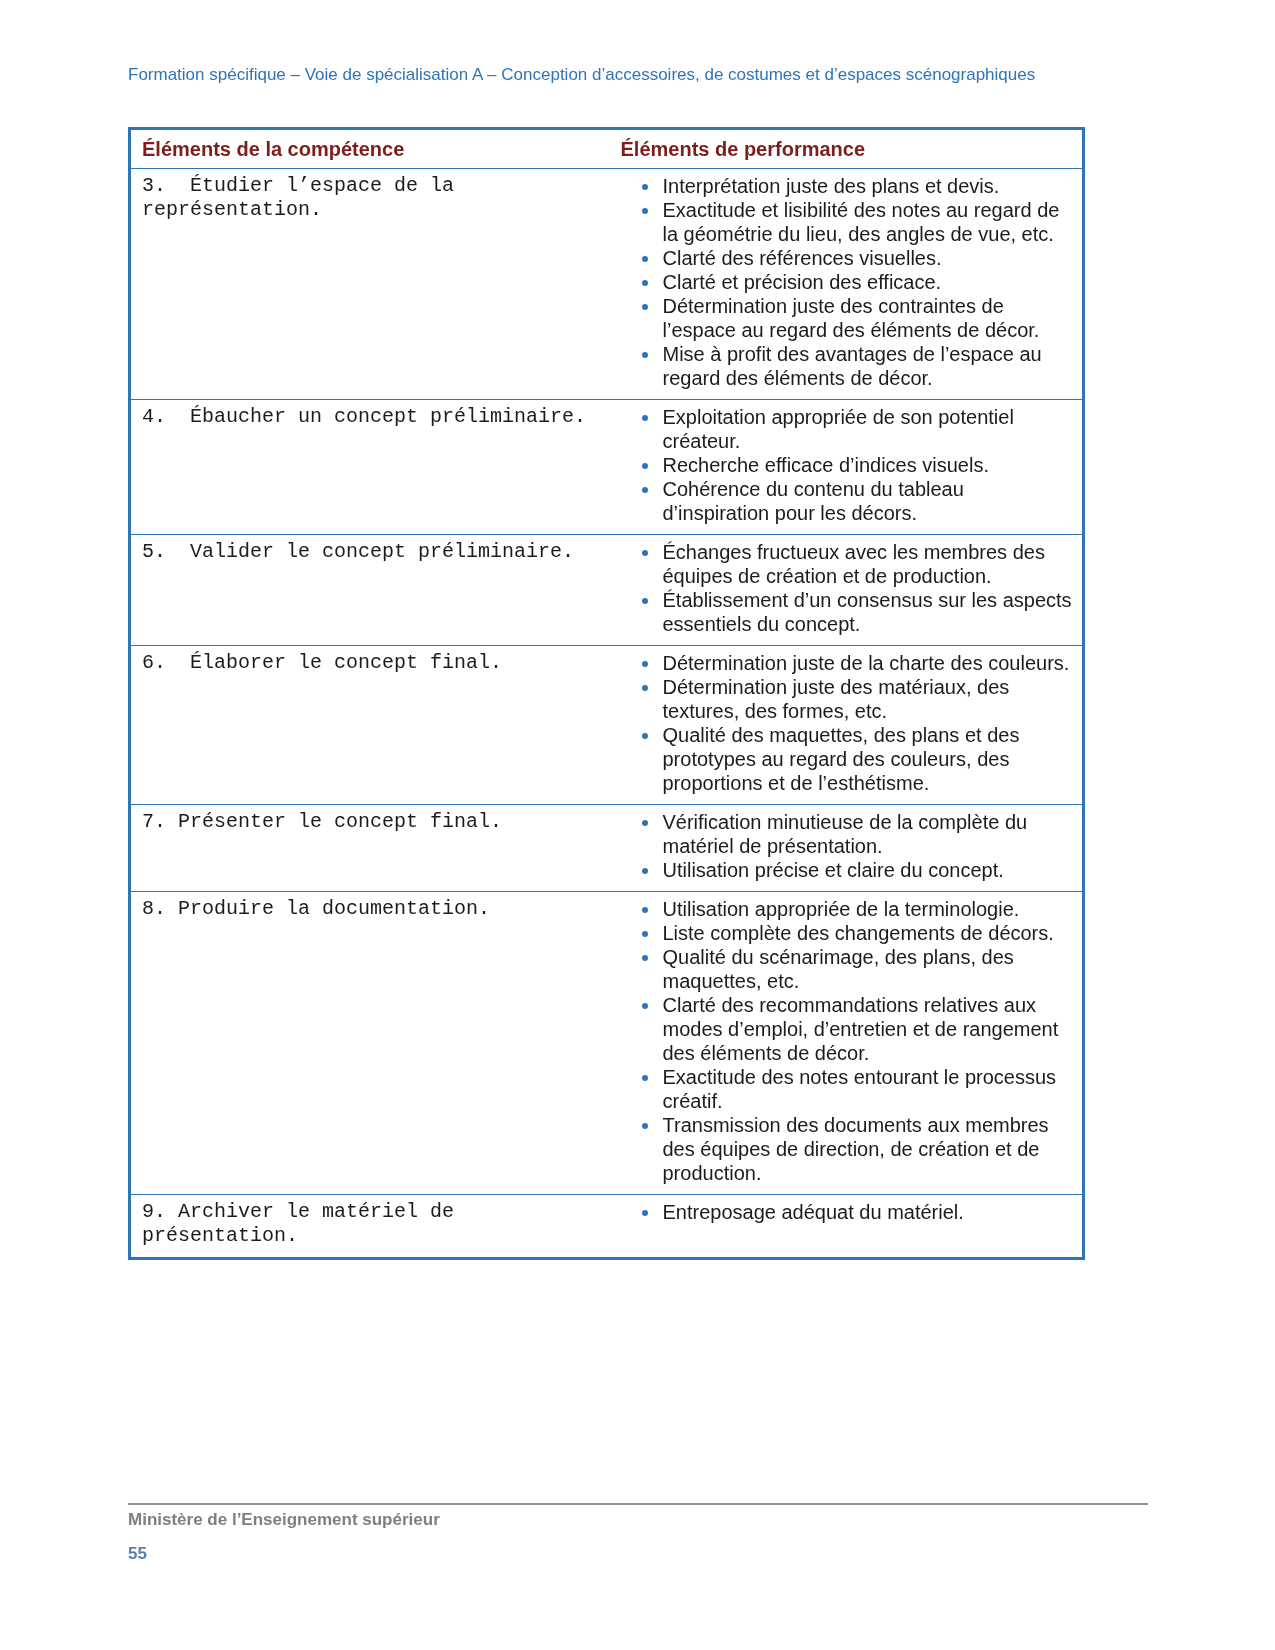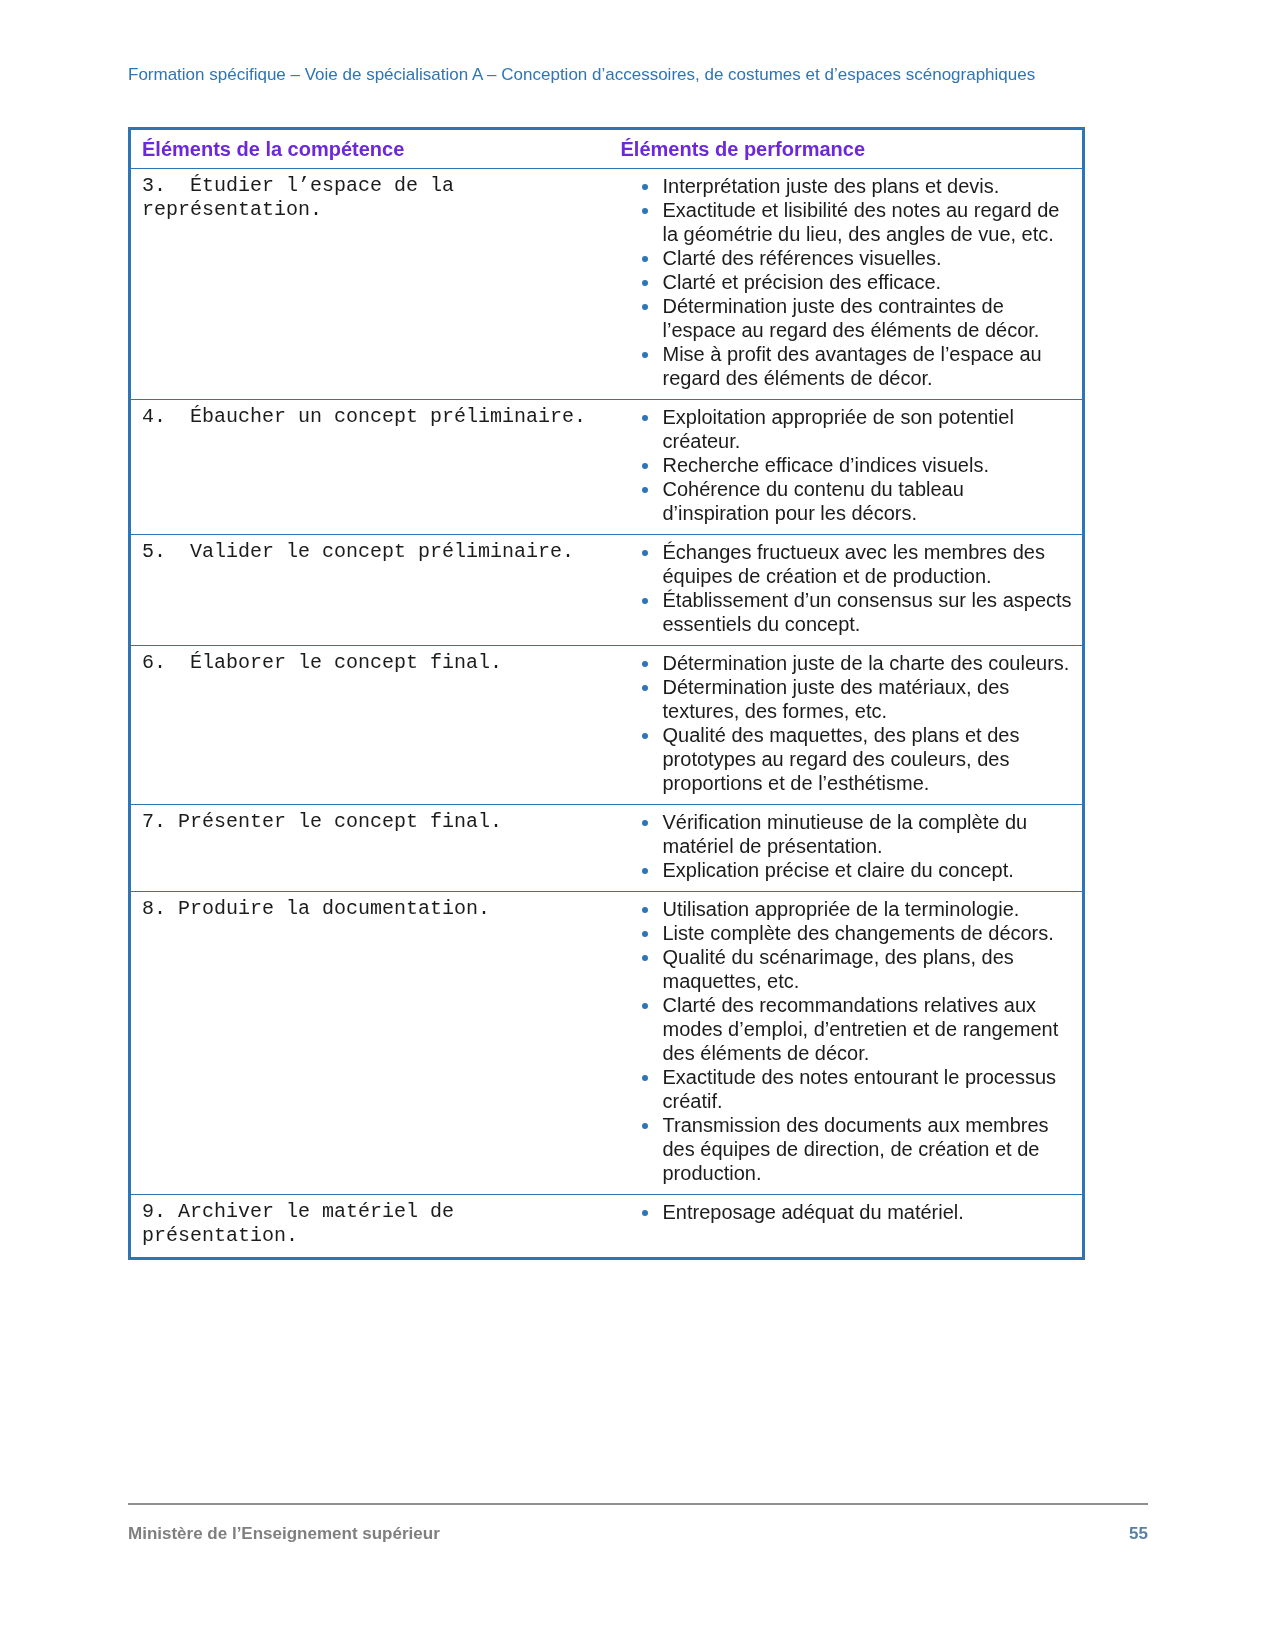--- a/index.html
+++ b/index.html
@@ -30,21 +30,21 @@
     top: 127px;
     width: 957px;
     border-collapse: collapse;
     border: 3px solid #2e75b6;
     background: #ffffff;
   }
   table.comp-table col.c1 { width: 480px; }
   table.comp-table th {
     font-size: 20px;
     font-weight: bold;
-    color: #6d28d9;
+    color: #7f1d1d;
     text-align: left;
     vertical-align: top;
     padding: 7px 10px 7px 11px;
     line-height: 1.2;
   }
   table.comp-table tbody td {
     border-top: 1px solid #2e75b6;
     font-size: 20px;
     color: #1c1c1c;
     vertical-align: top;
@@ -70,20 +70,21 @@
     top: 1503px;
     width: 1020px;
     border-top: 2px solid #8f8f8f;
     padding-top: 5px;
     display: flex;
     justify-content: space-between;
     align-items: baseline;
     font-size: 17px;
     font-weight: bold;
     color: #7f7f7f;
+    flex-direction: column;
   }
   .page-number { color: #5a7fa5; margin-top: 14px; }
 </style>
 </head>
 <body>
 
 <div class="page">
 
   <div class="doc-header">Formation spécifique – Voie de spécialisation A – Conception d’accessoires, de costumes et d’espaces scénographiques</div>
 
@@ -143,21 +144,21 @@
               <li>Qualité des maquettes, des plans et des prototypes au regard des couleurs, des proportions et de l’esthétisme.</li>
             </ul>
     </td>
   </tr>
 
   <tr>
     <td class="el-cell">7. Présenter le concept final.</td>
     <td class="cr-cell">
       <ul class="criteria">
               <li>Vérification minutieuse de la complète du matériel de présentation.</li>
-              <li>Explication précise et claire du concept.</li>
+              <li>Utilisation précise et claire du concept.</li>
             </ul>
     </td>
   </tr>
 
   <tr>
     <td class="el-cell">8. Produire la documentation.</td>
     <td class="cr-cell">
       <ul class="criteria">
               <li>Utilisation appropriée de la terminologie.</li>
               <li>Liste complète des changements de décors.</li>

